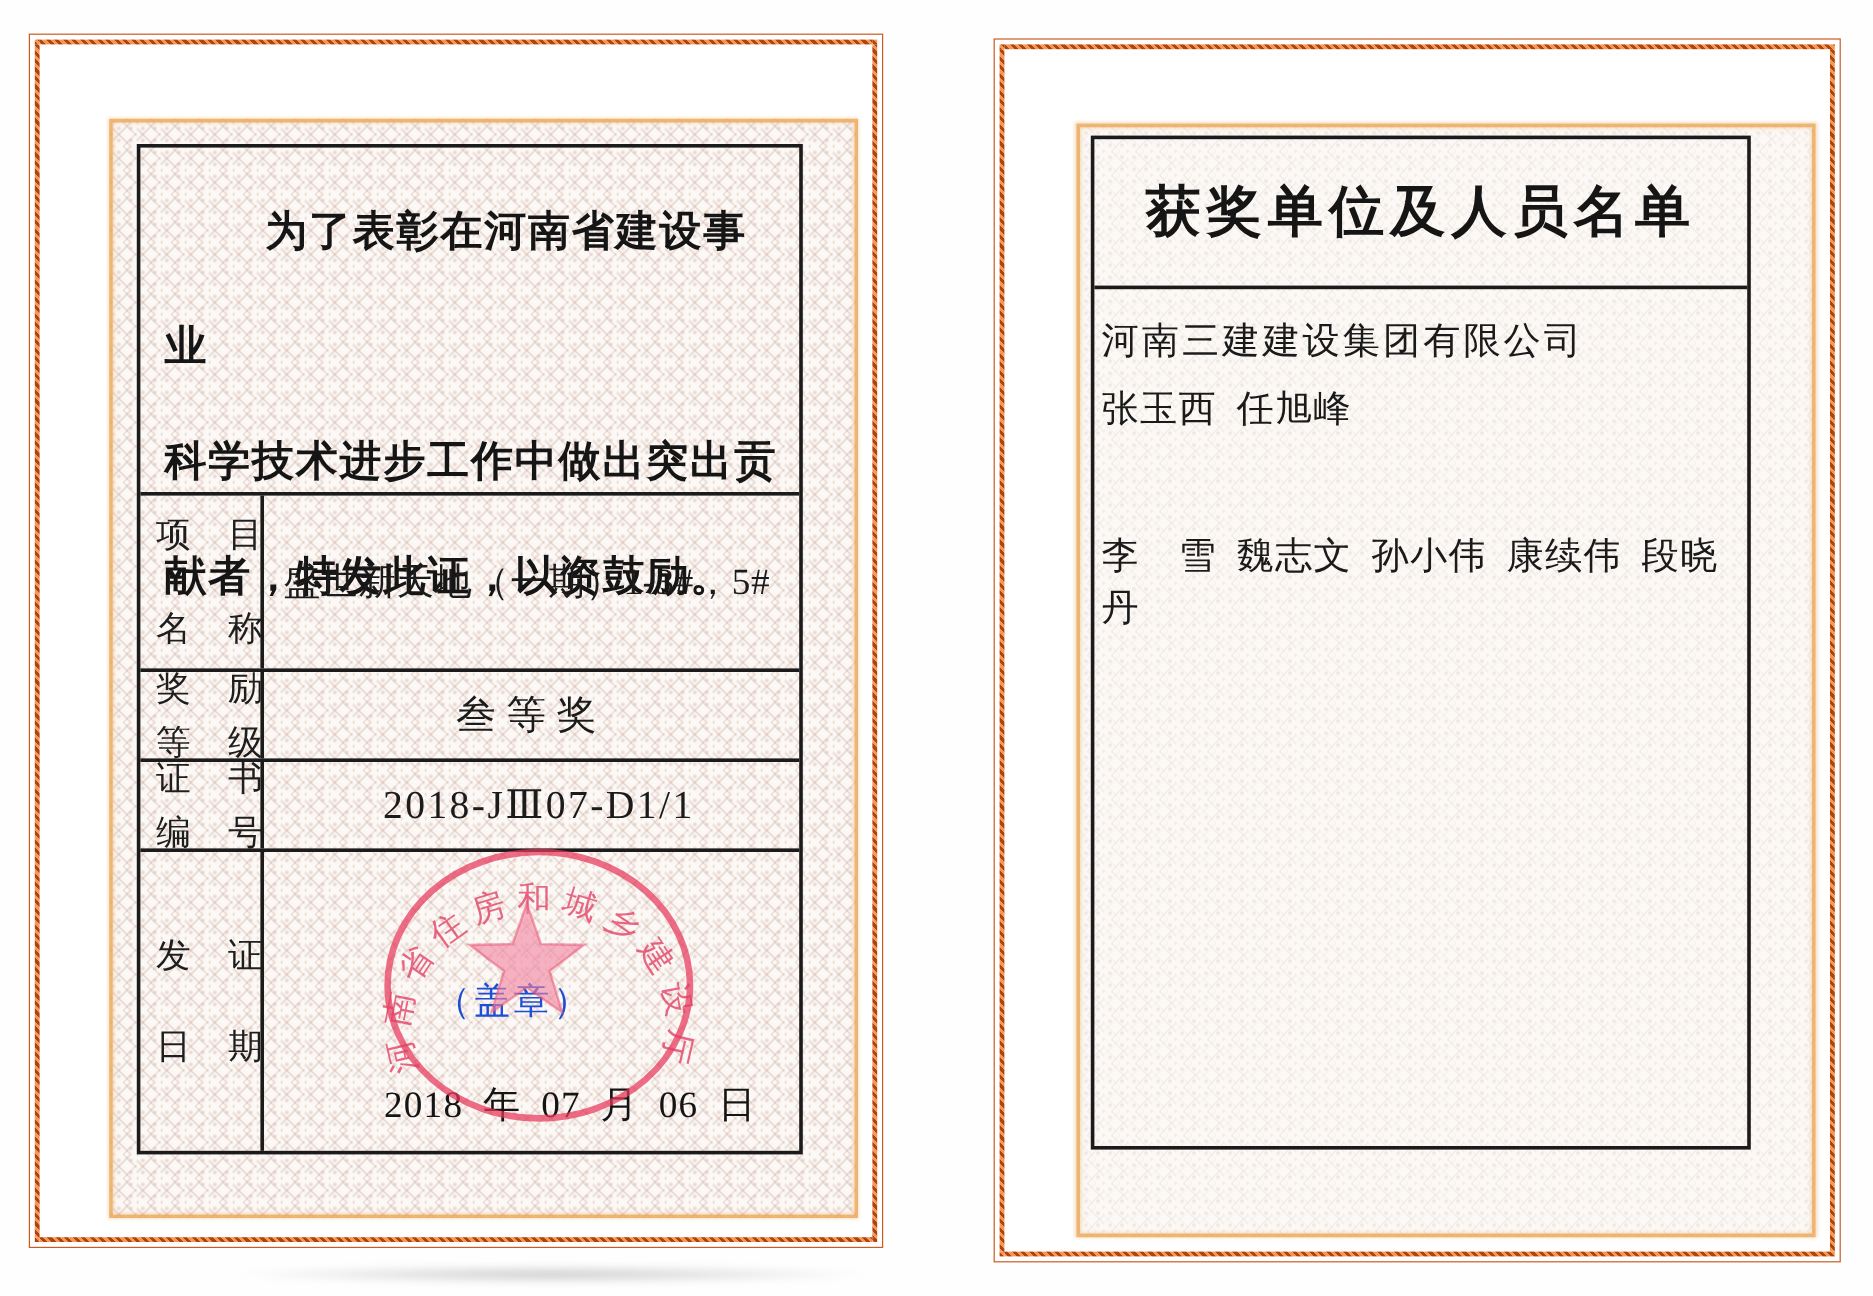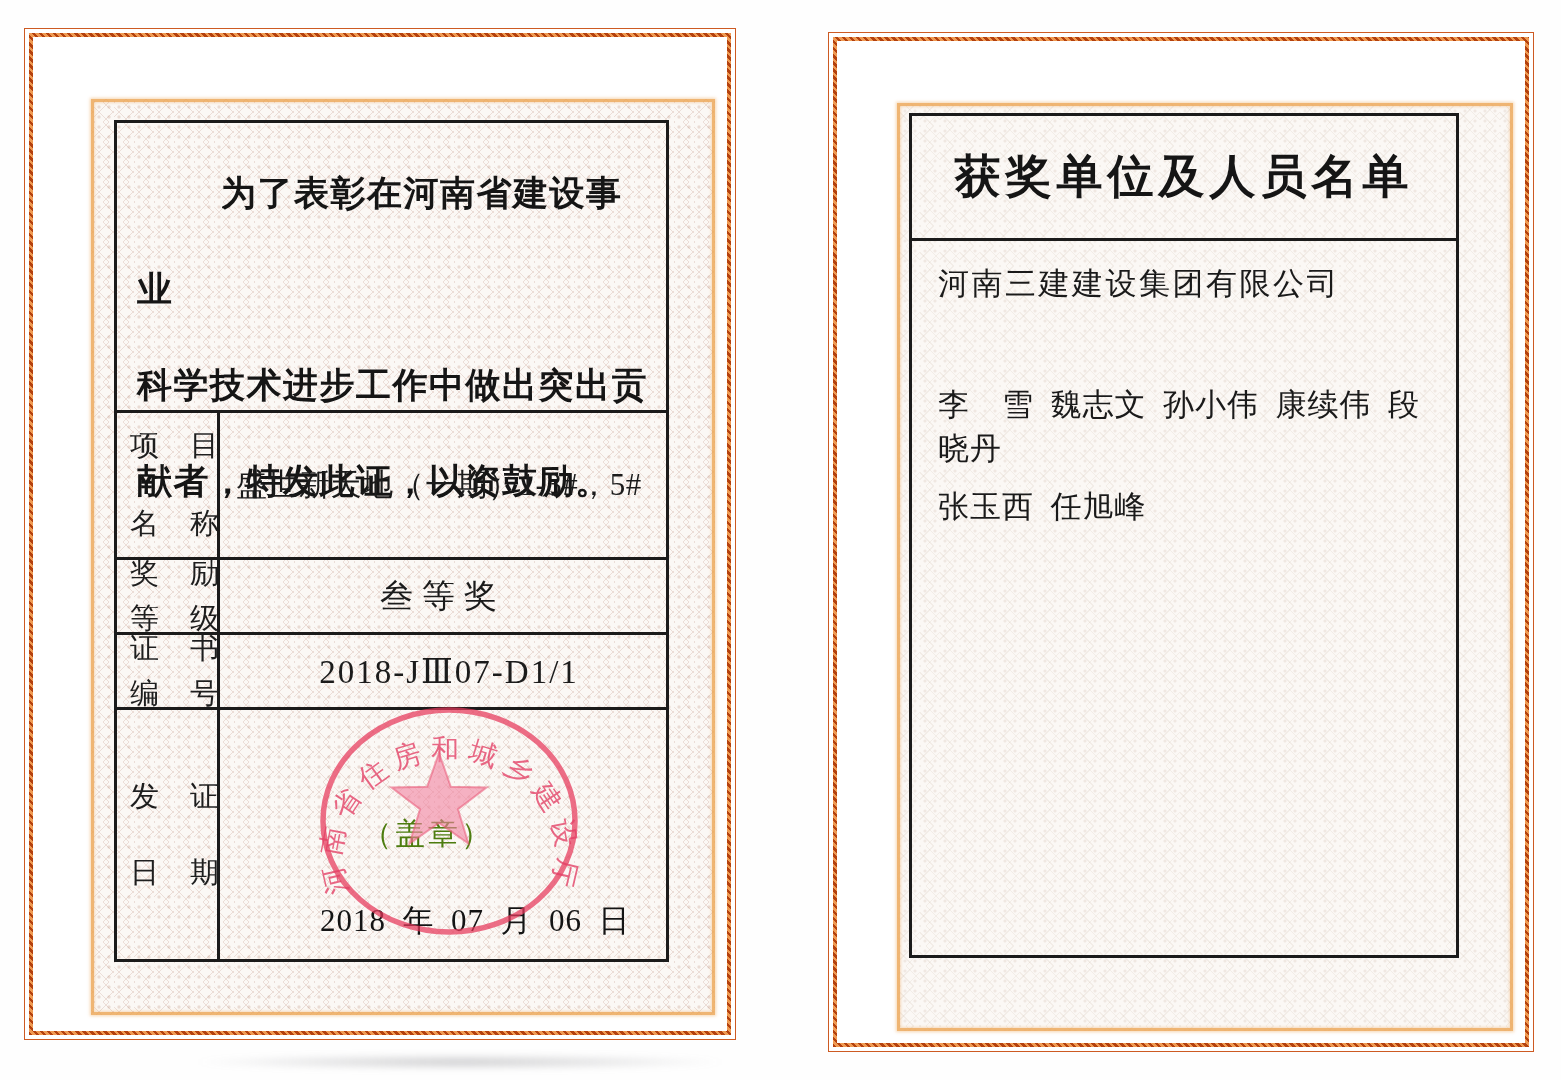--- a/index.html
+++ b/index.html
@@ -63,41 +63,41 @@
   .row-project .label-cell{gap:38px;}
   .row-award .label-cell{gap:5px;}
   .row-cert .label-cell{gap:5px;}
   .row-date .label-cell{gap:36px;}
   .value-cell{flex:1;display:flex;align-items:center;justify-content:center;position:relative;}
   .value-project{justify-content:flex-start;padding-left:16px;font-size:31px;letter-spacing:0.5px;}
   .value-award{font-size:33px;letter-spacing:9px;}
   .value-cert{font-size:33px;letter-spacing:2px;}
   .seal-note{
     position:absolute;left:142px;top:104px;font-size:30px;letter-spacing:3px;
-    color:#4d7c0f;z-index:3;white-space:pre;
+    color:#1d4ed8;z-index:3;white-space:pre;
   }
   .date-text{
     position:absolute;left:100px;top:190px;font-size:31px;letter-spacing:1px;
     color:#141414;z-index:3;white-space:pre;
   }
   
   .seal{position:absolute;left:274px;top:660px;z-index:2;pointer-events:none;}
 
   
   .roster-box{
     position:absolute;left:80px;top:80px;width:550px;height:845px;
     border:3px solid #1b1b1b;box-sizing:border-box;display:flex;flex-direction:column;z-index:1;
   }
   .roster-title{
     height:125px;flex:0 0 125px;border-bottom:3px solid #1b1b1b;box-sizing:border-box;
     display:flex;align-items:center;justify-content:center;
     font-family:"Liberation Sans","DejaVu Sans",sans-serif;font-weight:700;
     font-size:46px;letter-spacing:5px;color:#151515;
   }
-  .roster-body{flex:1;padding:14px 10px 0 26px;border-radius:31px;}
+  .roster-body{flex:1;padding:14px 10px 0 6px;border-radius:31px;}
   .roster-company{margin:8px 0 0 0;font-size:31px;letter-spacing:2.5px;color:#1a1a1a;white-space:pre-wrap;}
   .roster-names{margin:0;font-size:31px;letter-spacing:1px;color:#1a1a1a;white-space:pre-wrap;line-height:44px;}
   .names-1{margin-top:78px;}
   .names-2{margin-top:14px;}
   .roster-total{margin:18px 30px 0 0;font-size:31px;letter-spacing:2px;text-align:right;color:#1a1a1a;}
 
   .smudge{
     position:absolute;left:190px;top:1054px;width:540px;height:16px;
     background:radial-gradient(ellipse at center, rgba(115,115,120,0.35), rgba(115,115,120,0) 70%);
     filter:blur(3px);
@@ -166,20 +166,20 @@
   </div>
 
   <div class="page page-right">
     <div class="rope"></div>
     <div class="pattern pattern-right"></div>
 
     <div class="roster-box">
       <div class="roster-title">获奖单位及人员名单</div>
       <div class="roster-body">
         <p class="roster-company">河南三建建设集团有限公司</p>
+        <p class="roster-names names-2">张玉西 任旭峰</p>
         <p class="roster-names names-1">李　雪 魏志文 孙小伟 康续伟 段晓丹</p>
-        <p class="roster-names names-2">张玉西 任旭峰</p>
       </div>
     </div>
   </div>
 
   <div class="smudge"></div>
 </div>
 
 </body></html>

